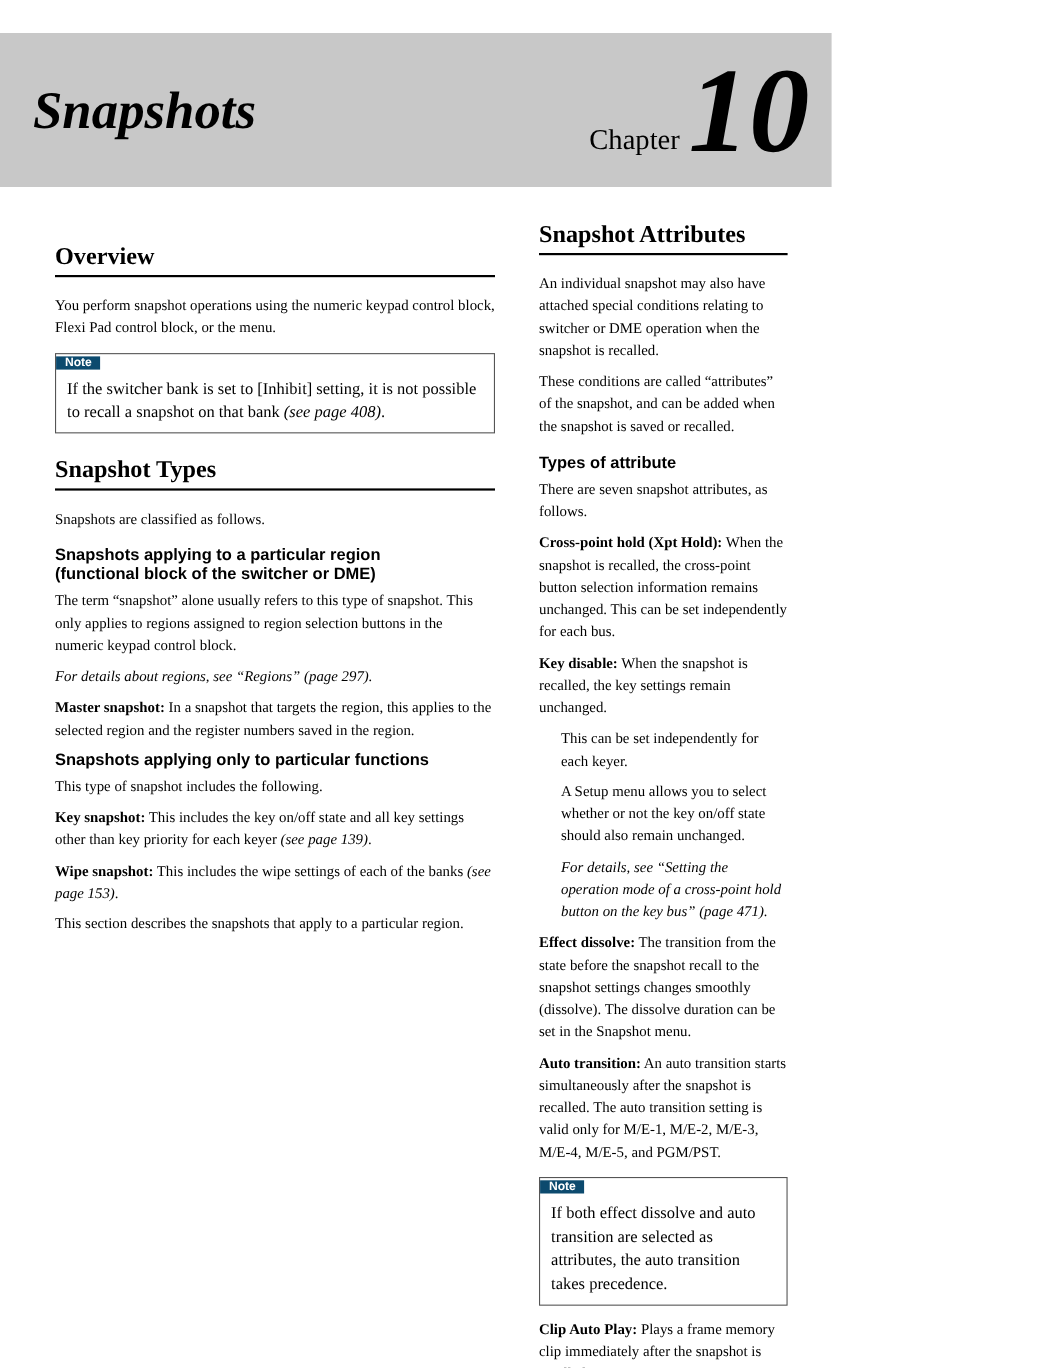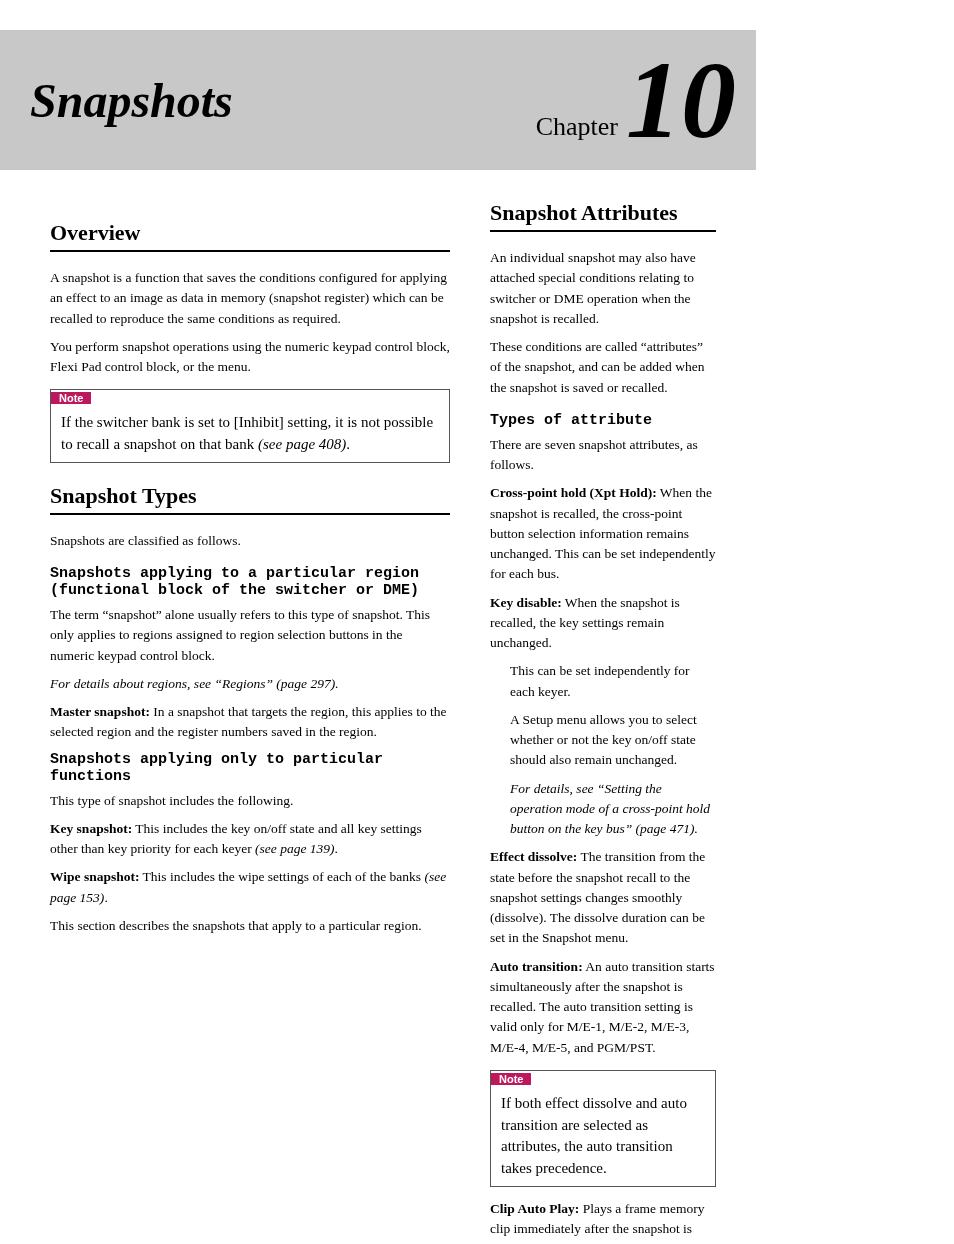--- a/index.html
+++ b/index.html
@@ -107,38 +107,38 @@
       margin-bottom: 16px;
       font-family: Times New Roman, serif;
     }
 
     .subsection-heading {
       font-size: 15px;
       font-weight: bold;
       color: #000;
       margin-bottom: 6px;
       margin-top: 14px;
-      font-family: Liberation Mono, monospace;
+      font-family: Liberation Sans, sans-serif;
     }
 
     p {
       font-size: 13.5px;
       line-height: 1.5;
       margin-bottom: 8px;
       font-family: Times New Roman, serif;
     }
 
     
     .note-box {
       border: 1px solid #555;
       margin: 12px 0;
     }
 
     .note-label {
-      background: #be185d;
+      background: #0c4a6e;
       color: #fff;
       font-size: 11px;
       font-weight: bold;
       padding: 0 8px;
       display: inline-block;
       font-family: Arial, sans-serif;
     }
 
     .note-content {
       padding: 6px 10px;
@@ -196,21 +196,20 @@
     </div>
   </div>
 
   <div class="content">
 
     <div class="left-col">
 
       <div class="mt-section">
         <div class="section-heading">Overview</div>
 
-        <p>A snapshot is a function that saves the conditions configured for applying an effect to an image as data in memory (snapshot register) which can be recalled to reproduce the same conditions as required.</p>
         <p>You perform snapshot operations using the numeric keypad control block, Flexi Pad control block, or the menu.</p>
 
         <div class="note-box">
           <div class="note-label">Note</div>
           <div class="note-content">If the switcher bank is set to [Inhibit] setting, it is not possible to recall a snapshot on that bank <span class="italic-ref">(see page 408)</span>.</div>
         </div>
       </div>
 
       <div class="mt-section">
         <div class="section-heading">Snapshot Types</div>

